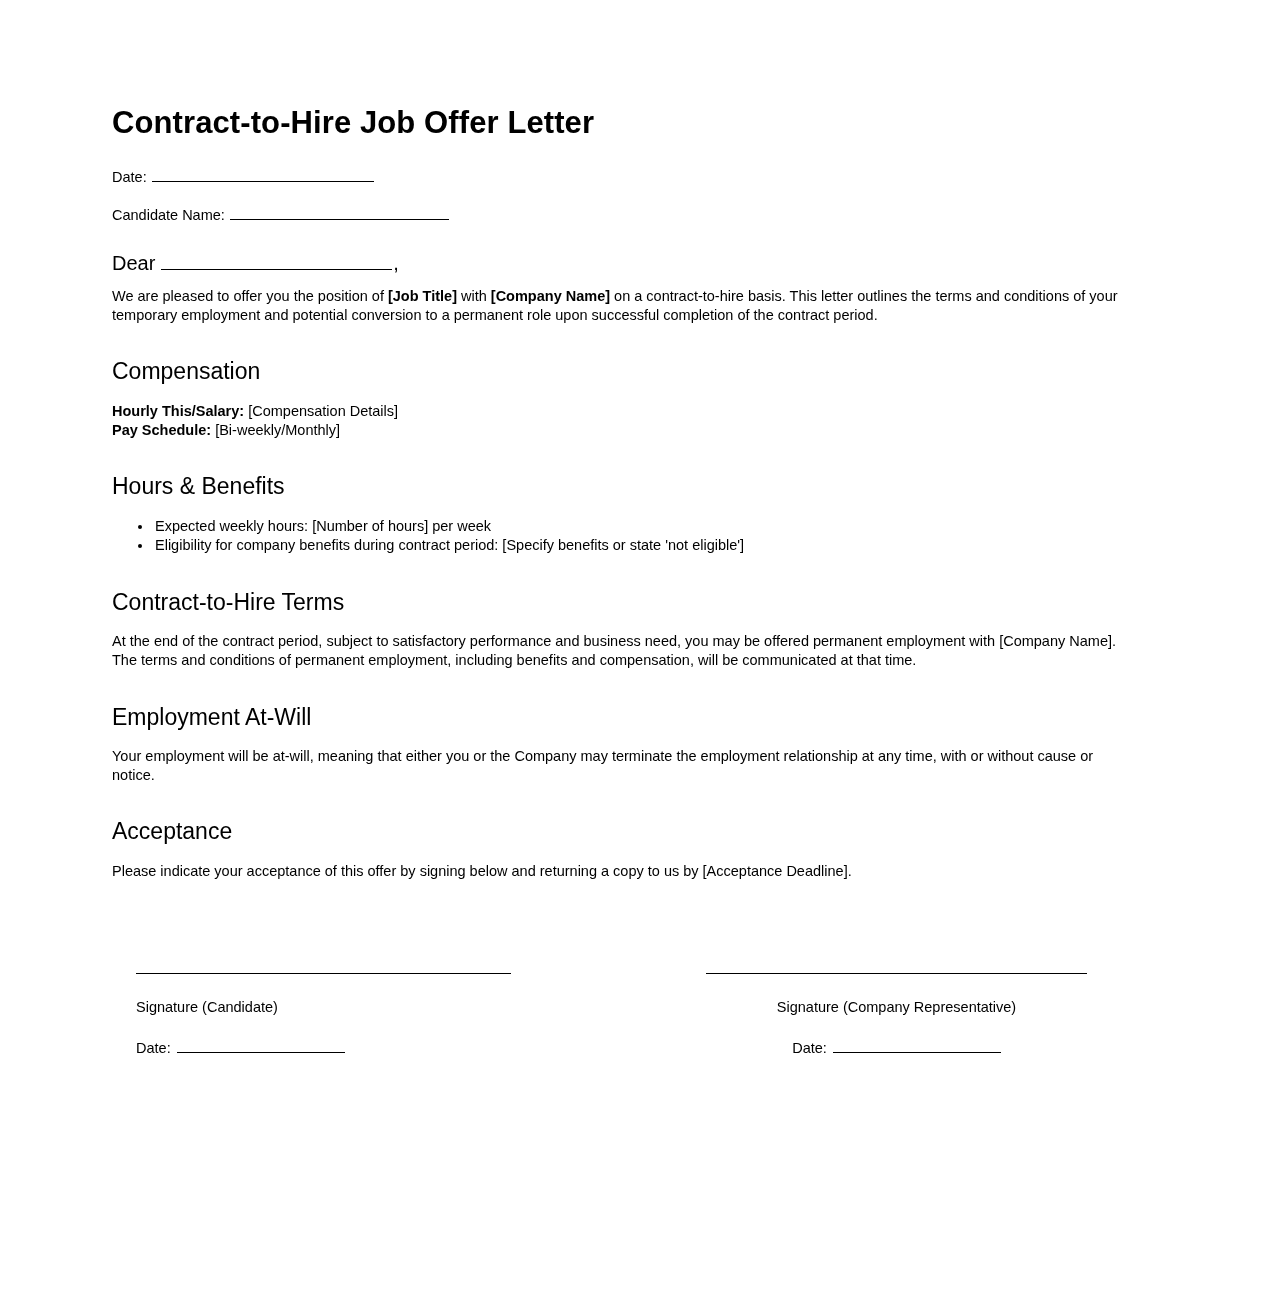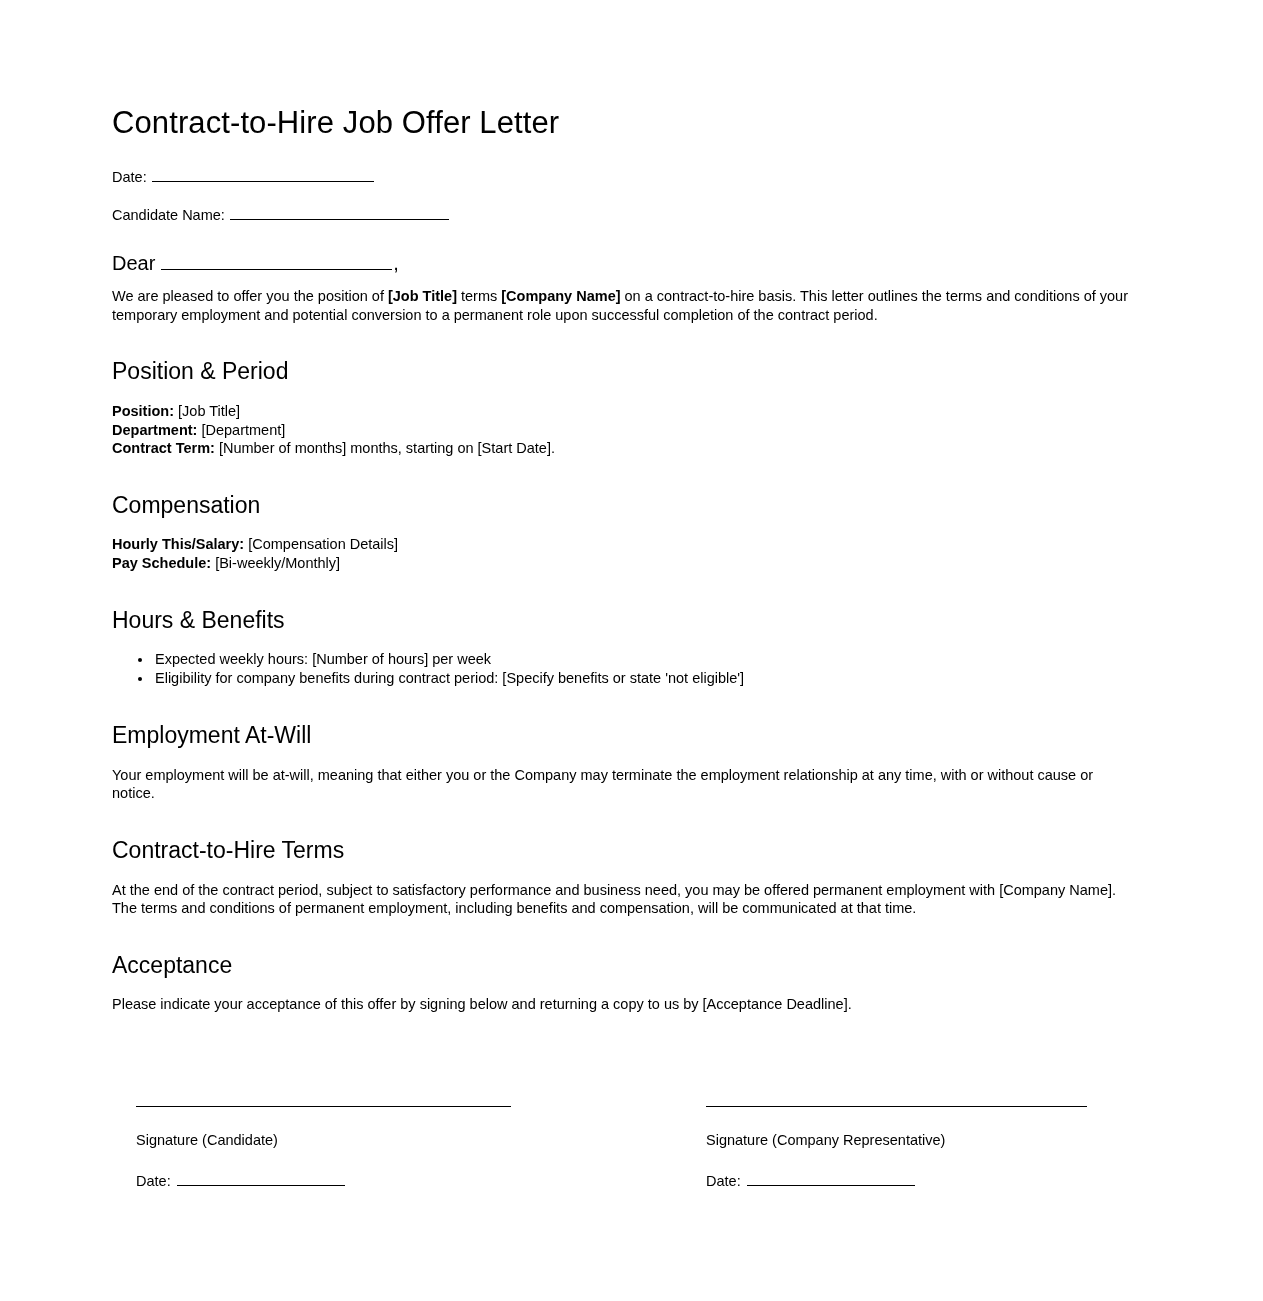--- a/index.html
+++ b/index.html
@@ -15,21 +15,21 @@
     -webkit-font-smoothing: antialiased;
   }
   .page {
     box-sizing: border-box;
     width: 1263px;
     min-height: 1301px;
     padding: 104px 128px 0 112px;
   }
   .doc-title {
     font-size: 31px;
-    font-weight: normal;
+    font-weight: bold;
     line-height: 1.2;
     margin: 0 0 26px 0;
     letter-spacing: 0.1px;
   }
   h2.section-title {
     font-size: 23px;
     font-weight: normal;
     line-height: 1.2;
     margin: 0 0 16px 0;
   }
@@ -87,20 +87,21 @@
     width: 100%;
     margin-left: 24px;
   }
   .sig-col {
     width: 375px;
     flex: 0 0 auto;
   }
   .sig-col.right {
     margin-left: 195px;
     width: 381px;
+    text-align: center;
   }
   .sig-rule {
     border-top: 1.6px solid #000;
     height: 0;
     margin-bottom: 24px;
   }
   .sig-label {
     font-size: 14.5px;
     line-height: 18px;
     margin-bottom: 22px;
@@ -131,51 +132,45 @@
 
   <div class="field-line">
     <span>Candidate Name:</span><span class="blank blank-name"></span>
   </div>
 
 
   <div class="dear-line">
     <span>Dear</span><span class="blank blank-dear"></span><span class="dear-comma">,</span>
   </div>
 
-  <p class="body-text"><span>We are pleased to offer you the position of </span><b>[Job Title]</b><span> terms </span><b>[Company Name]</b><span> on a contract-to-hire basis. This letter outlines the terms and conditions of your temporary employment and potential conversion to a permanent role upon successful completion of the contract period.</span></p>
+  <p class="body-text"><span>We are pleased to offer you the position of </span><b>[Job Title]</b><span> with </span><b>[Company Name]</b><span> on a contract-to-hire basis. This letter outlines the terms and conditions of your temporary employment and potential conversion to a permanent role upon successful completion of the contract period.</span></p>
 
-  <div class="sec">
-    <h2 class="section-title">Position &amp; Period</h2>
-    <div class="kv"><b>Position:</b> <span>[Job Title]</span></div>
-    <div class="kv"><b>Department:</b> <span>[Department]</span></div>
-    <div class="kv"><b>Contract Term:</b> <span>[Number of months] months, starting on [Start Date].</span></div>
-  </div>
 
   <div class="sec">
     <h2 class="section-title">Compensation</h2>
     <div class="kv"><b>Hourly This/Salary:</b> <span>[Compensation Details]</span></div>
     <div class="kv"><b>Pay Schedule:</b> <span>[Bi-weekly/Monthly]</span></div>
   </div>
 
   <div class="sec">
     <h2 class="section-title">Hours &amp; Benefits</h2>
     <ul class="bullets">
       <li>Expected weekly hours: [Number of hours] per week</li>
       <li>Eligibility for company benefits during contract period: [Specify benefits or state 'not eligible']</li>
     </ul>
   </div>
 
   <div class="sec">
-    <h2 class="section-title">Employment At-Will</h2>
-    <p class="body-text">Your employment will be at-will, meaning that either you or the Company may terminate the employment relationship at any time, with or without cause or notice.</p>
+    <h2 class="section-title">Contract-to-Hire Terms</h2>
+    <p class="body-text">At the end of the contract period, subject to satisfactory performance and business need, you may be offered permanent employment with [Company Name]. The terms and conditions of permanent employment, including benefits and compensation, will be communicated at that time.</p>
   </div>
 
   <div class="sec">
-    <h2 class="section-title">Contract-to-Hire Terms</h2>
-    <p class="body-text">At the end of the contract period, subject to satisfactory performance and business need, you may be offered permanent employment with [Company Name]. The terms and conditions of permanent employment, including benefits and compensation, will be communicated at that time.</p>
+    <h2 class="section-title">Employment At-Will</h2>
+    <p class="body-text">Your employment will be at-will, meaning that either you or the Company may terminate the employment relationship at any time, with or without cause or notice.</p>
   </div>
 
   <div class="sec">
     <h2 class="section-title">Acceptance</h2>
     <p class="body-text">Please indicate your acceptance of this offer by signing below and returning a copy to us by [Acceptance Deadline].</p>
   </div>
 
   <div class="sig-gap"></div>
 
   <div class="sig-row">

